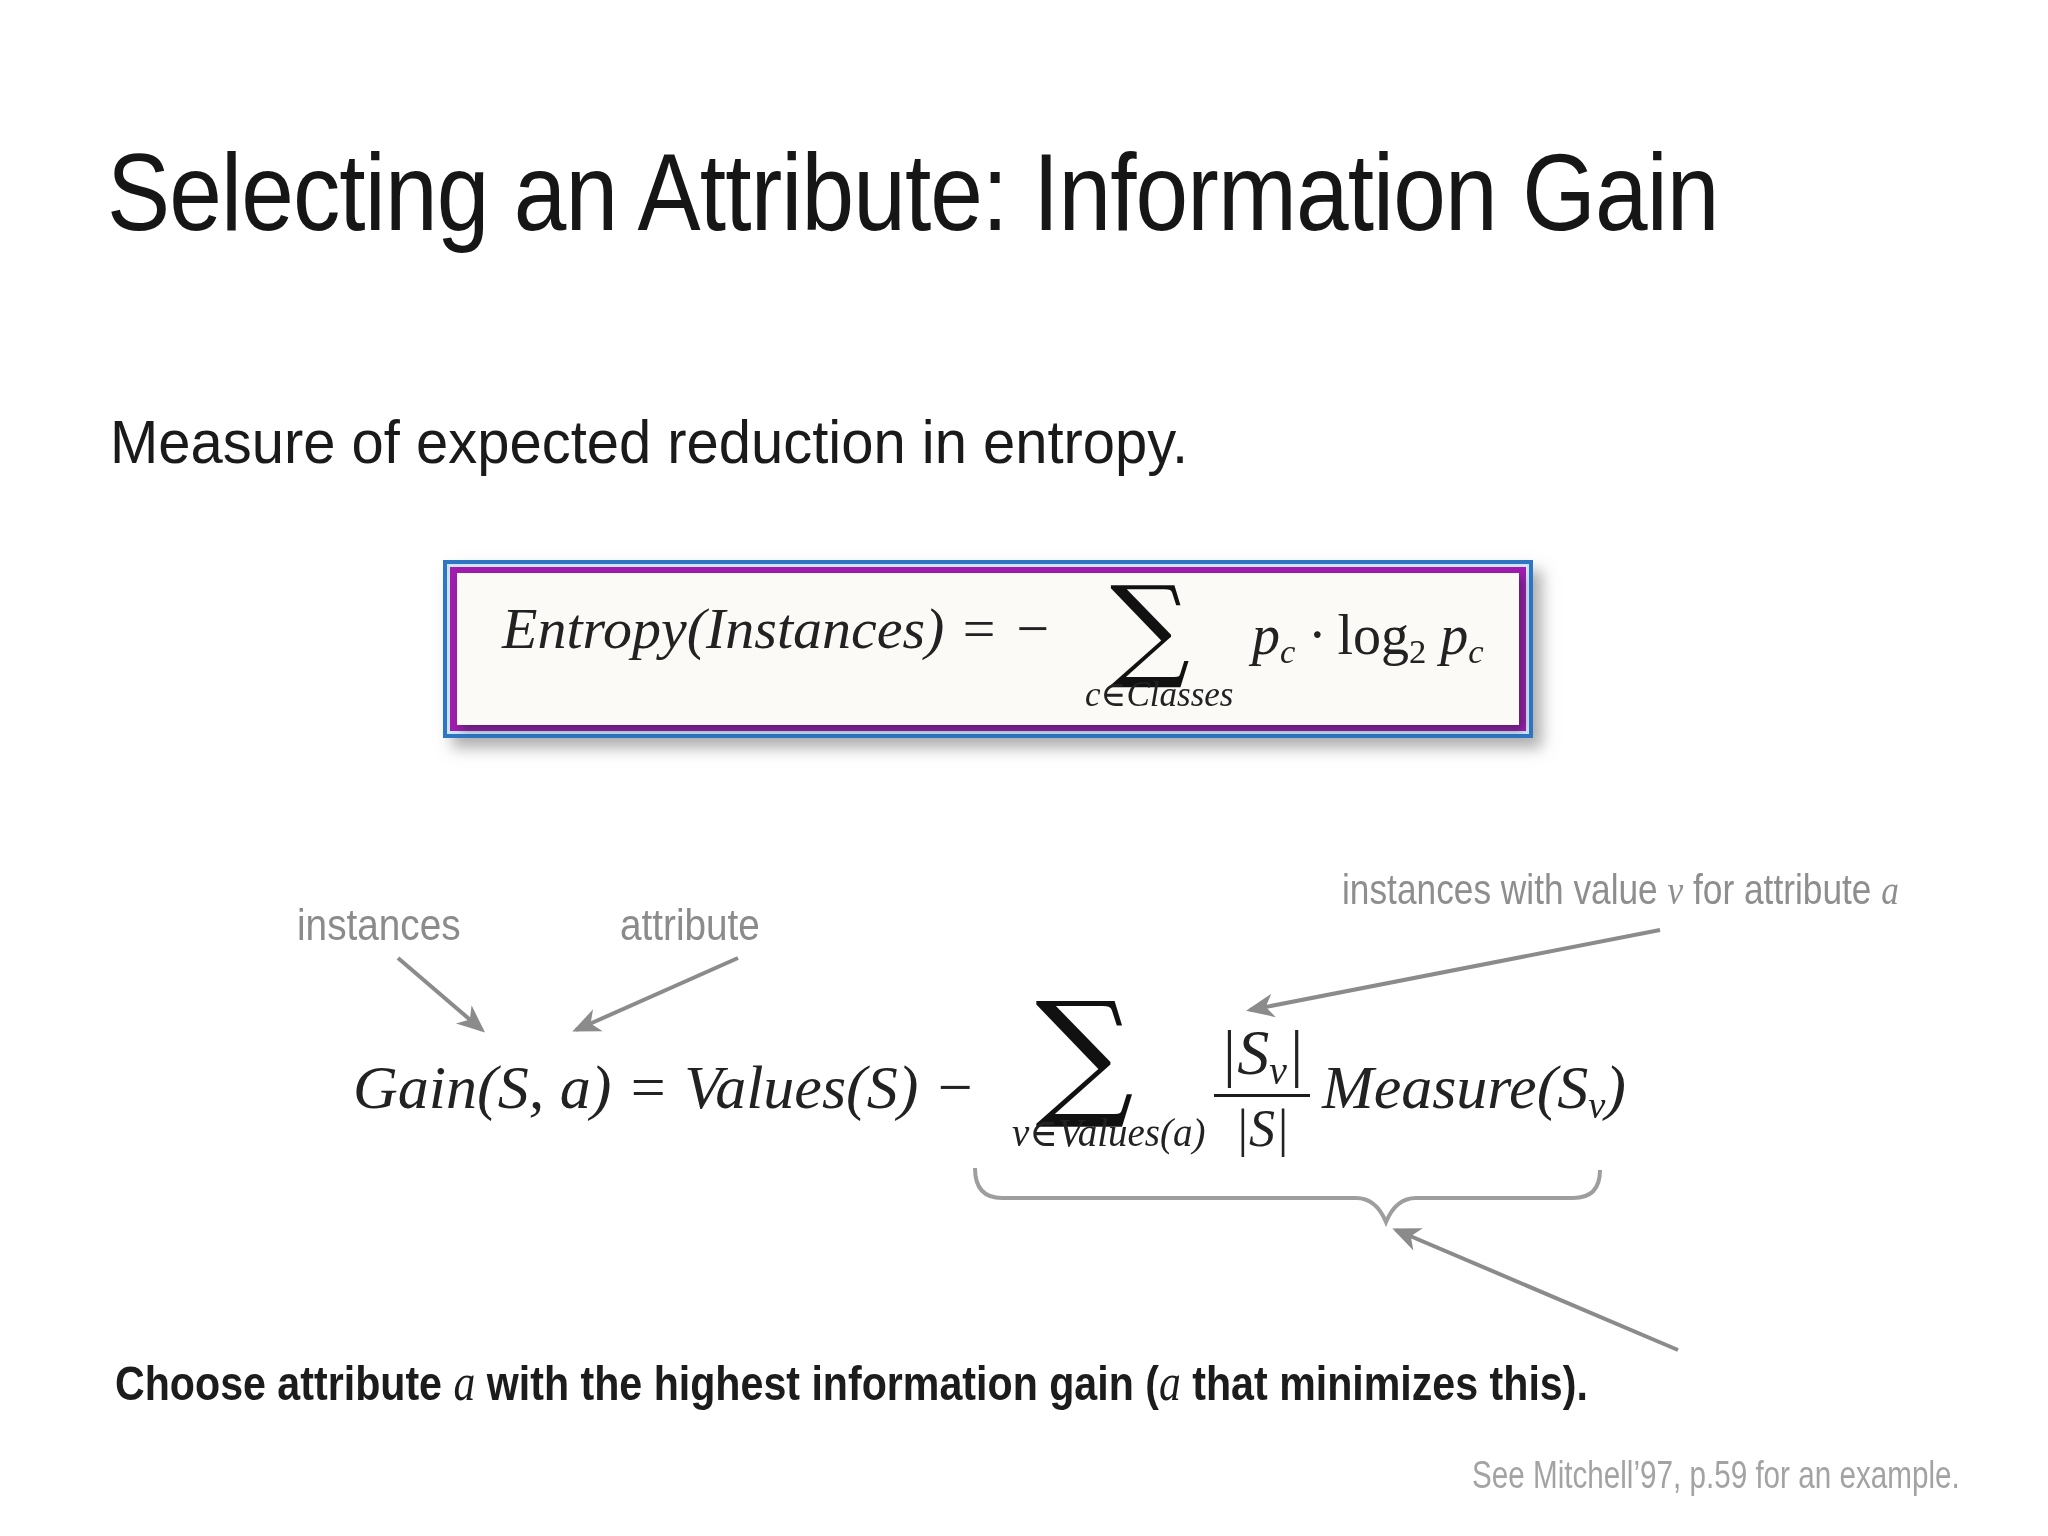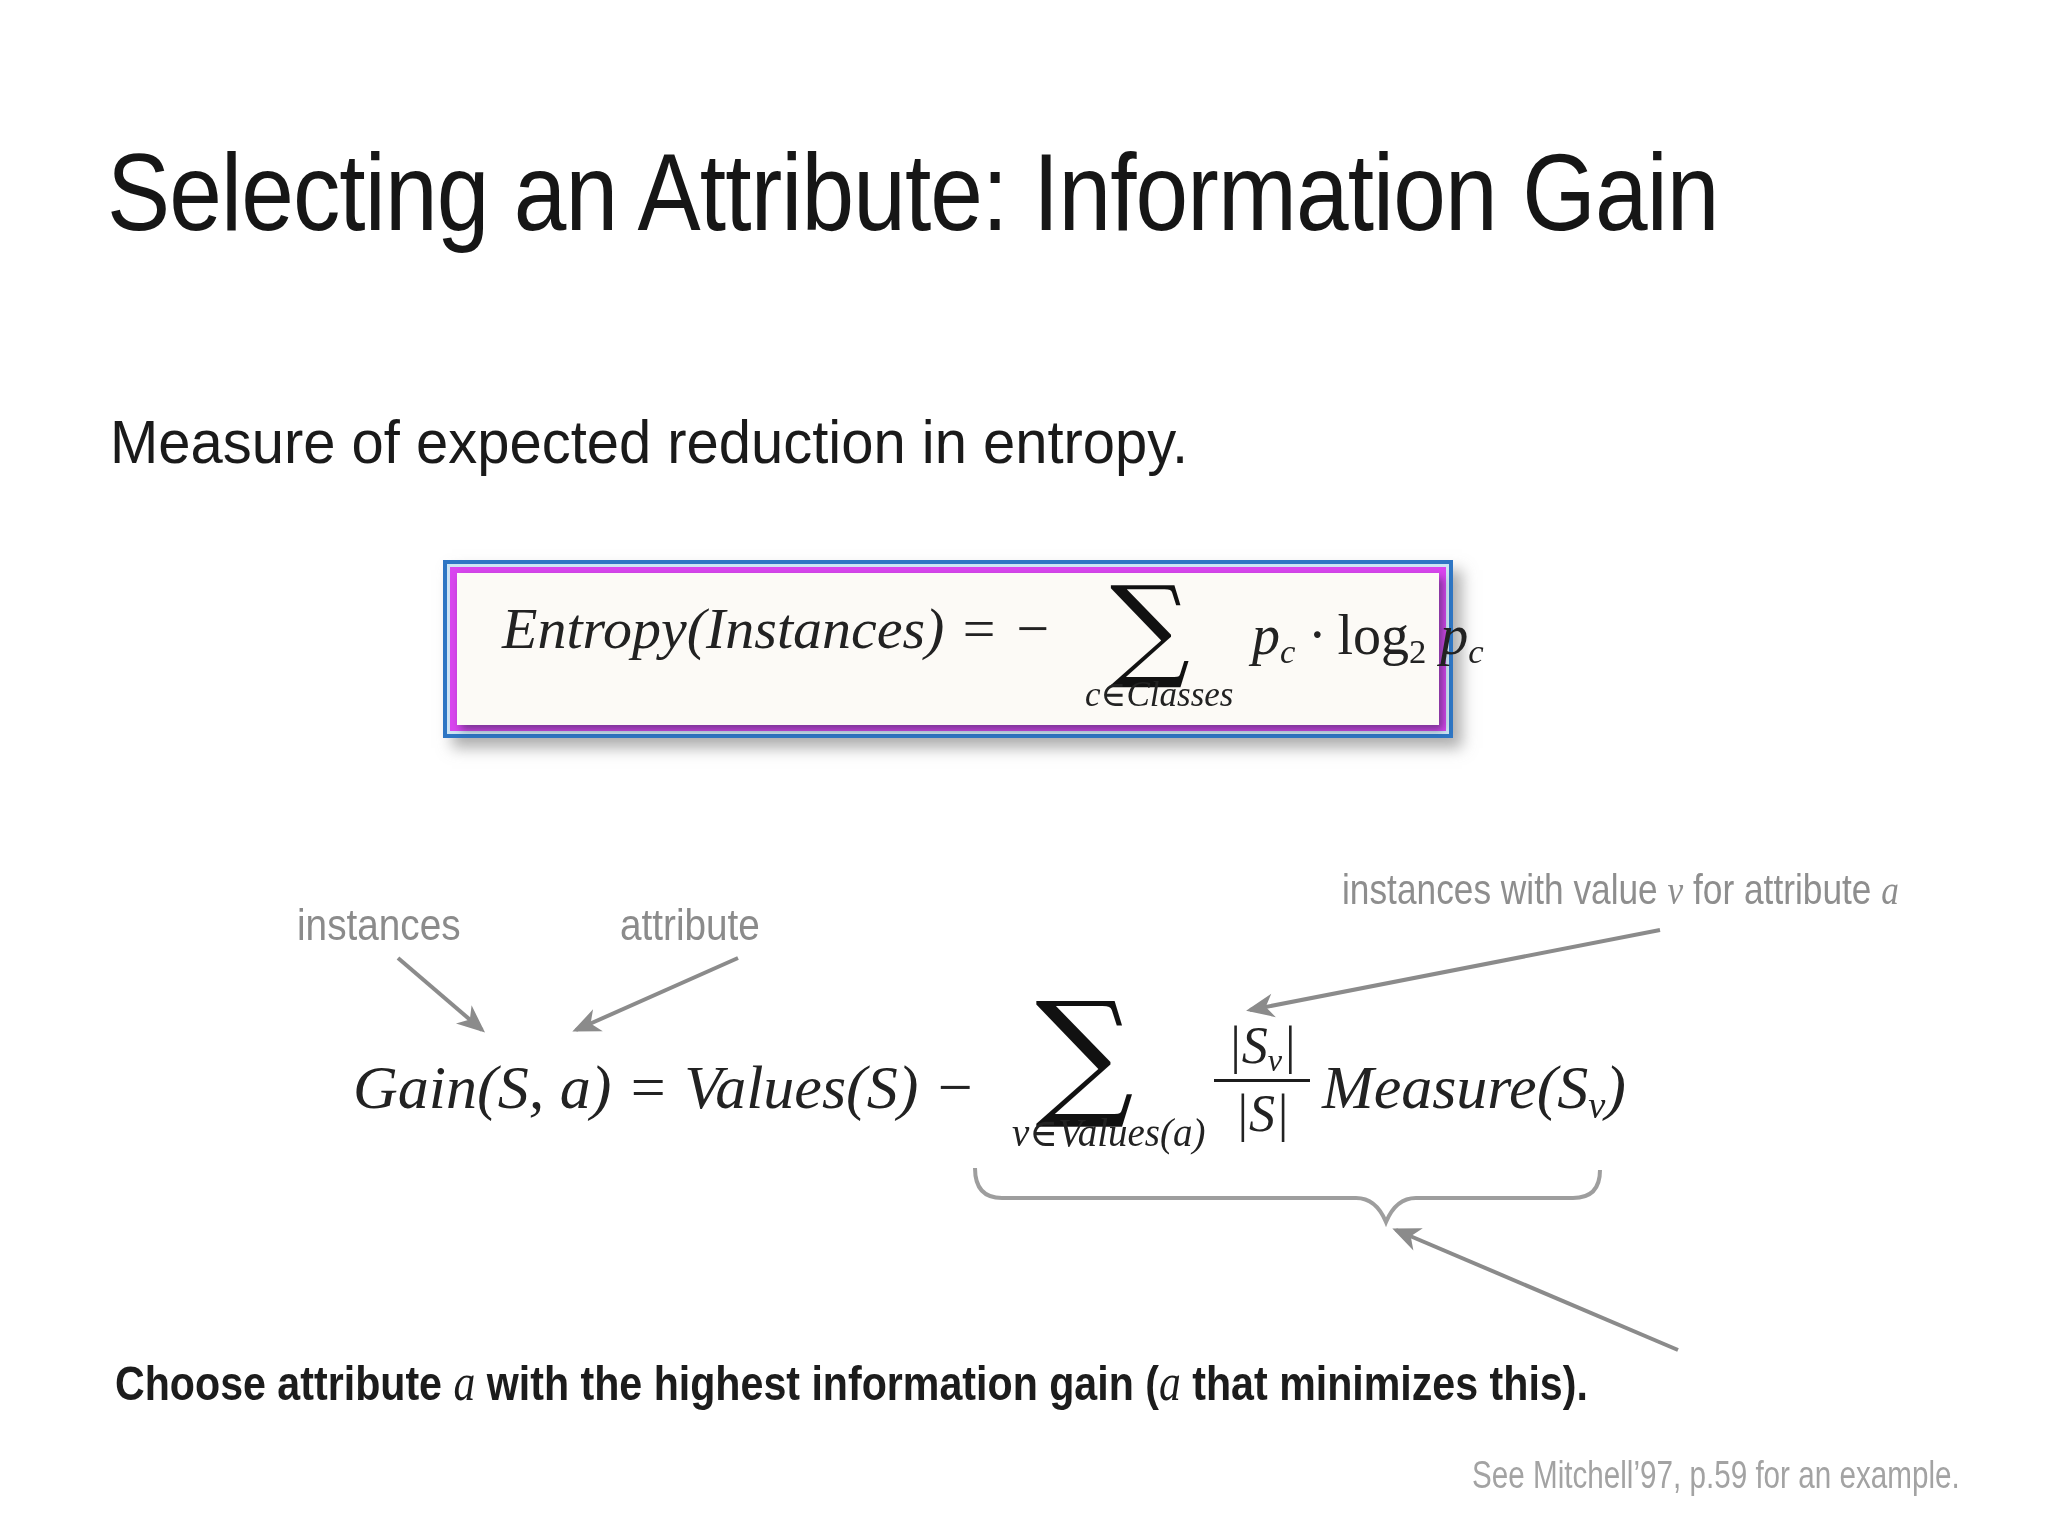--- a/index.html
+++ b/index.html
@@ -13,24 +13,24 @@
     left:107px; top:134px; font-size:110px; line-height:1.05; color:#161616;
     transform:scaleX(0.86); transform-origin:left top; white-space:nowrap; letter-spacing:-1px;
   }
   
   .subtitle {
     left:110px; top:407px; font-size:61px; color:#1a1a1a;
     transform:scaleX(0.95); transform-origin:left top; white-space:nowrap;
   }
   
   .entropy-box {
-    left:443px; top:560px; width:1010px; height:178px; box-sizing:border-box;
+    left:443px; top:560px; width:1090px; height:178px; box-sizing:border-box;
     border:4px solid #2e76c4;
     box-shadow: inset 0 0 0 3px #cde4f4, 9px 10px 14px rgba(110,110,110,0.55);
-    background:#d946ef; padding:9px 10px;
+    background:#a21caf; padding:9px 10px;
   }
   .entropy-inner {
     position:relative; width:100%; height:100%; box-sizing:border-box;
     background:#fcfaf6; box-shadow: 4px 5px 8px rgba(25,35,55,0.5);
   }
   .serif-i { font-family:"Liberation Serif","DejaVu Serif", serif; font-style:italic; }
   .math-main { color:#222222; white-space:nowrap; }
   .entropy-lhs { left:45px; top:22px; font-size:58px; }
   .sum-block { text-align:center; line-height:0.86; }
   .sum-block .sigma {
@@ -48,21 +48,21 @@
   .glabel { color:#8b8b8b; white-space:nowrap; transform-origin:left top; }
   .lbl-instances { left:297px; top:900px; font-size:44px; transform:scaleX(0.88); }
   .lbl-attribute { left:620px; top:900px; font-size:44px; transform:scaleX(0.88); }
   .lbl-value { left:1342px; top:866px; font-size:42px; transform:scaleX(0.84); color:#8e8e8e; }
   
   .gain-lhs { left:353px; top:1052px; font-size:62px; }
   .gain-sum { left:1012px; top:994px; width:145px; }
   .gain-sum .sigma { font-size:138px; }
   .gain-sum .sum-sub { font-size:39px; margin-top:0px; }
   .frac { left:1206px; top:1016px; width:112px; text-align:center; }
-  .frac .num { font-size:52px; padding-bottom:4px; border-bottom:3px solid #1c1c1c; display:inline-block; min-width:96px; }
+  .frac .num { font-size:64px; padding-bottom:4px; border-bottom:3px solid #1c1c1c; display:inline-block; min-width:96px; }
   .frac .den { font-size:52px; display:block; margin-top:2px; }
   .gain-rhs { left:1322px; top:1052px; font-size:62px; }
   
   .bottom-note {
     left:115px; top:1353px; font-size:49px; font-weight:600; color:#1c1c1c;
     transform:scaleX(0.84); transform-origin:left top; white-space:nowrap;
   }
   .bottom-note .serif-i { font-weight:500; font-size:52px; }
   
   .footer-cite {

